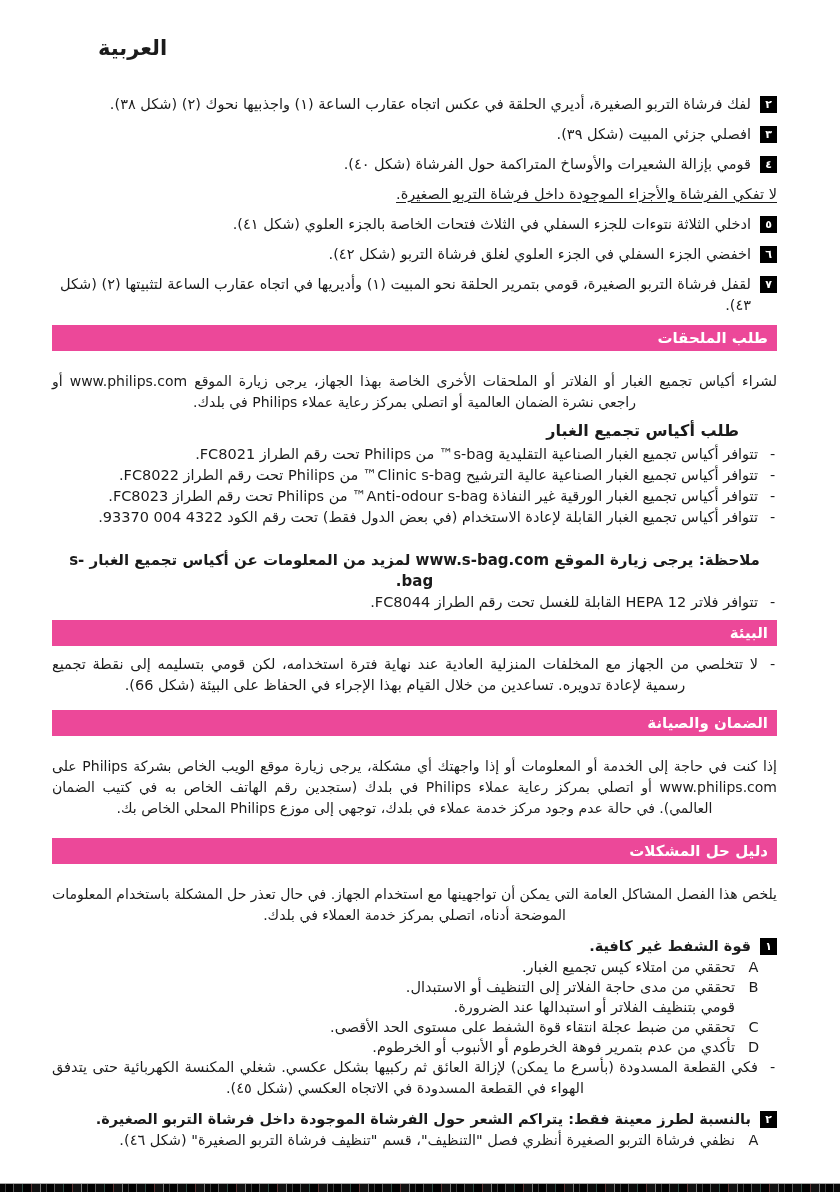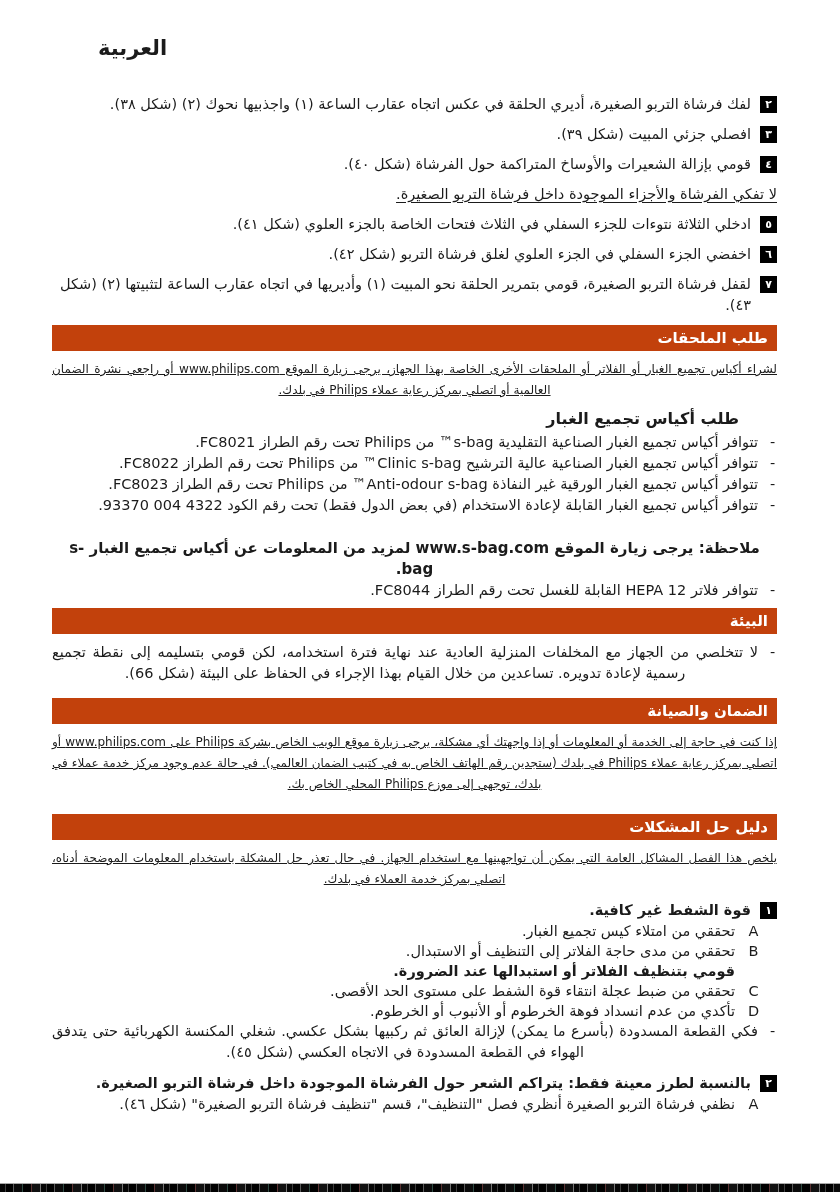--- a/index.html
+++ b/index.html
@@ -10,44 +10,44 @@
         font-size:21px;font-weight:bold;line-height:28px;}
   .steps{margin-top:32px;}
   .step{display:flex;align-items:flex-start;gap:9px;margin-bottom:9px;
         font-size:14.5px;line-height:21px;}
   .sq{flex:none;width:17px;height:17px;background:#000;color:#fff;
       font-size:11px;font-weight:bold;display:flex;align-items:center;
       justify-content:center;margin-top:2px;}
   .step-text{flex:1;text-align:right;}
   .warning{font-size:14.5px;line-height:21px;margin:8px 0 9px 0;
            text-decoration:underline;text-underline-offset:3px;text-align:right;}
-  .bar{background:#c2410c;color:#fff;height:26px;display:flex;align-items:center;
+  .bar{background:#ec4899;color:#fff;height:26px;display:flex;align-items:center;
        font-weight:bold;font-size:15px;padding:0 9px;box-sizing:border-box;
        margin-top:7px;}
   .bar.gap14{margin-top:14px;} .bar.gap19{margin-top:19px;}
-  .para{font-size:12px;line-height:21px;text-align:justify;
-        text-align-last:center;margin-top:8px;text-decoration:underline;}
+  .para{font-size:14px;line-height:21px;text-align:justify;
+        text-align-last:center;margin-top:20px;}
   .subhead{font-weight:bold;font-size:16px;line-height:22px;text-align:right;
            margin:7px 38px 2px 0;}
   .bullet{display:flex;gap:10px;font-size:14.5px;line-height:21px;}
   .bullet .dash{flex:none;width:9px;text-align:center;}
   .bullet .btext{flex:1;text-align:right;}
   .bullet .btext.just{text-align:justify;text-align-last:center;}
   .note{font-weight:bold;font-size:15px;line-height:21px;text-align:center;
         margin-top:22px;}
   .env-group{margin-top:8px;}
   .ts{font-size:14.5px;line-height:20px;}
   .problem-title{display:flex;align-items:flex-start;gap:9px;font-weight:bold;
                  margin-top:10px;font-size:14.5px;line-height:21px;}
   .letter-row{display:flex;align-items:flex-start;}
   .letter{flex:none;width:17px;margin:0 15px 0 10px;text-align:center;
           font-size:14.5px;}
   .ltext{flex:1;text-align:right;}
   .cont-center{text-align:justify;text-align-last:center;}
-  .cont-indent{padding-right:42px;font-weight:bold;}
+  .cont-indent{padding-right:42px;}
   .scan-strip{position:absolute;left:0;bottom:0;width:840px;height:8px;
     border-top:1px solid #a9a9a9;
     background:repeating-linear-gradient(90deg,
       #050505 0 5px,#3d3d3d 5px 6px,#000 6px 13px,#5a5a5a 13px 14px,
       #0a0a0a 14px 22px,#2e4a42 22px 23px,#000 23px 31px,#5d3434 31px 32px,
       #111 32px 40px,#777 40px 41px);}
 </style>
 </head>
 <body>
 
@@ -140,21 +140,21 @@
       <span class="letter">B</span>
       <span class="ltext">تحققي من مدى حاجة الفلاتر إلى التنظيف أو الاستبدال.</span>
     </div>
     <div class="cont-indent">قومي بتنظيف الفلاتر أو استبدالها عند الضرورة.</div>
     <div class="letter-row">
       <span class="letter">C</span>
       <span class="ltext">تحققي من ضبط عجلة انتقاء قوة الشفط على مستوى الحد الأقصى.</span>
     </div>
     <div class="letter-row">
       <span class="letter">D</span>
-      <span class="ltext">تأكدي من عدم انسداد فوهة الخرطوم أو الأنبوب أو الخرطوم.</span>
+      <span class="ltext">تأكدي من عدم بتمرير فوهة الخرطوم أو الأنبوب أو الخرطوم.</span>
     </div>
     <div class="bullet">
       <span class="dash">-</span>
       <span class="btext just">فكي القطعة المسدودة (بأسرع ما يمكن) لإزالة العائق ثم ركبيها بشكل عكسي. شغلي المكنسة الكهربائية حتى يتدفق الهواء في القطعة المسدودة في الاتجاه العكسي (شكل ٤٥).</span>
     </div>
 
     <div class="problem-title">
       <span class="sq">٢</span>
       <span>بالنسبة لطرز معينة فقط: يتراكم الشعر حول الفرشاة الموجودة داخل فرشاة التربو الصغيرة.</span>
     </div>

